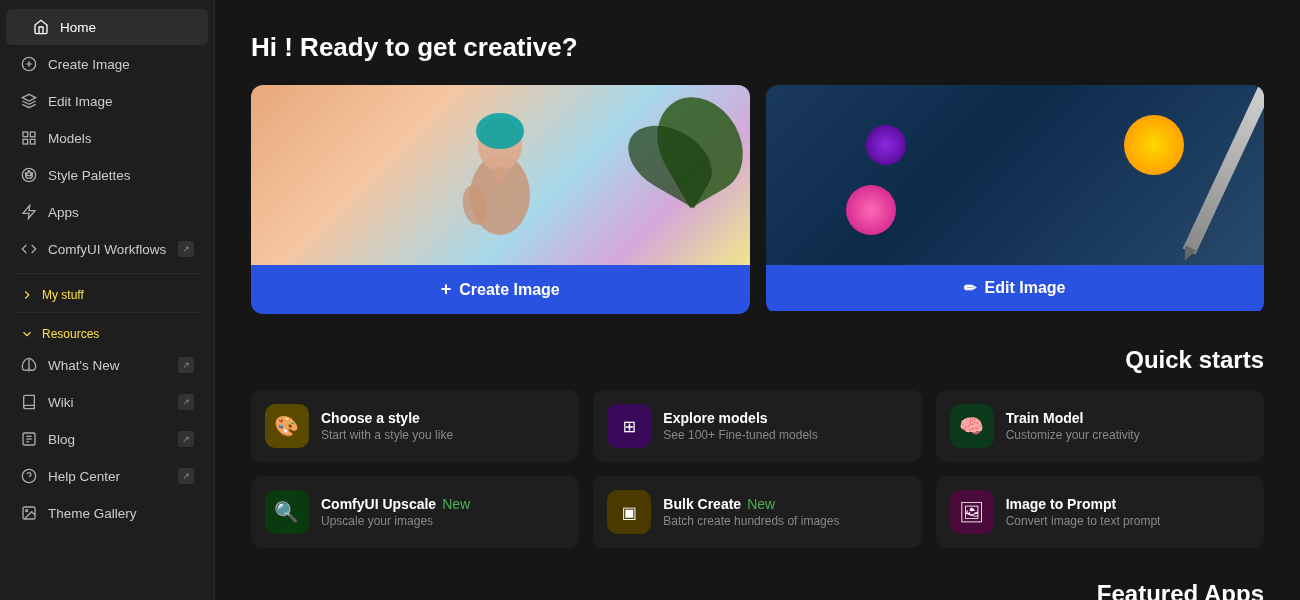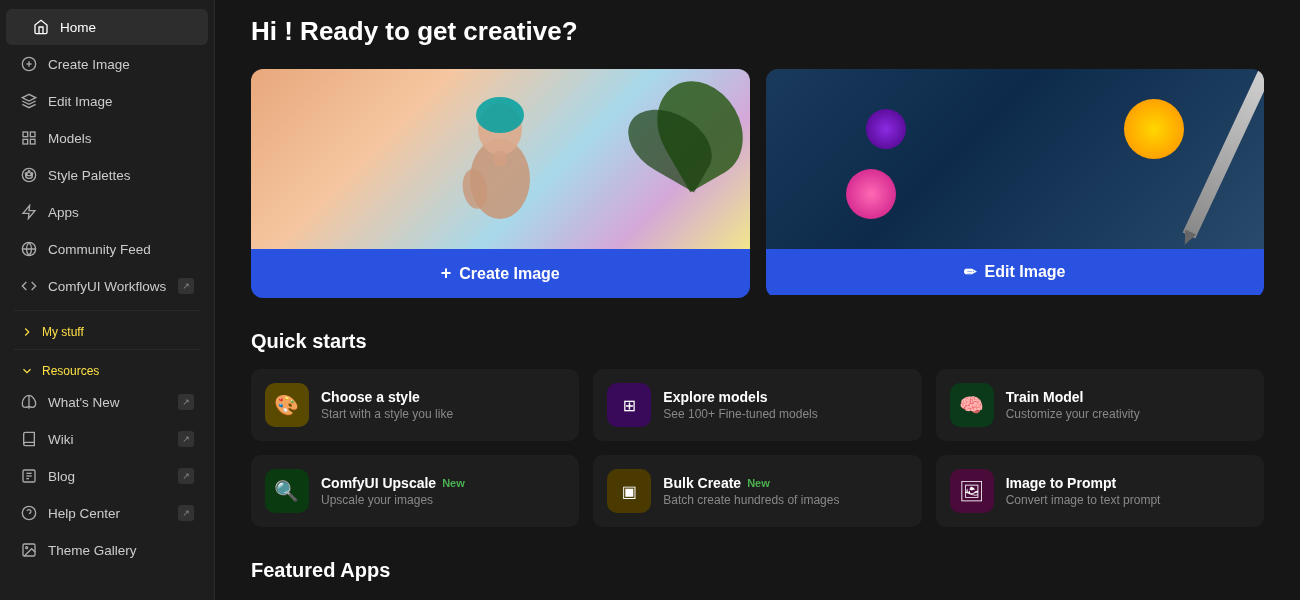--- a/index.html
+++ b/index.html
@@ -84,21 +84,21 @@
       height: 1px;
       background: #2a2a2a;
       margin: 6px 14px;
     }
 
     
     #main {
       flex: 1;
       background: #161616;
       overflow-y: auto;
-      padding: 16px 36px;
+      padding: 32px 36px;
     }
     #main::-webkit-scrollbar { width: 6px; }
     #main::-webkit-scrollbar-thumb { background: #444; border-radius: 3px; }
 
     .page-title {
       font-size: 26px;
       font-weight: 700;
       margin-bottom: 22px;
       color: #fff;
     }
@@ -206,24 +206,25 @@
       font-weight: 600;
       cursor: pointer;
       display: flex;
       align-items: center;
       justify-content: center;
       gap: 8px;
     }
 
     
     .section-title {
-      font-size: 20px;
+      font-size: 24px;
       font-weight: 700;
       margin-bottom: 16px;
       color: #fff;
+      text-align: right;
     }
 
     .quick-starts-grid {
       display: grid;
       grid-template-columns: repeat(3, 1fr);
       gap: 14px;
       margin-bottom: 32px;
     }
 
     .quick-start-card {
@@ -263,23 +264,23 @@
       gap: 6px;
     }
 
     .qs-text-sub {
       font-size: 12px;
       color: #888;
       margin-top: 2px;
     }
 
     .new-badge {
-      font-size: 11px;
+      font-size: 14px;
       color: #4caf50;
-      font-weight: 700;
+      font-weight: 400;
     }
 
     
     .svg-icon {
       width: 16px;
       height: 16px;
     }
   </style>
 </head>
 <body>
@@ -347,29 +348,20 @@
 
     <div class="sidebar-item">
       <span class="sidebar-icon">
         <svg class="svg-icon" viewBox="0 0 24 24" fill="none" stroke="currentColor" stroke-width="2">
           <polygon points="13 2 3 14 12 14 11 22 21 10 12 10 13 2"></polygon>
         </svg>
       </span>
       <span class="sidebar-label">Apps</span>
     </div>
 
-    <div class="sidebar-item">
-      <span class="sidebar-icon">
-        <svg class="svg-icon" viewBox="0 0 24 24" fill="none" stroke="currentColor" stroke-width="2">
-          <circle cx="12" cy="12" r="10"></circle>
-          <path d="M2 12h20M12 2a15 15 0 010 20M12 2a15 15 0 000 20"></path>
-        </svg>
-      </span>
-      <span class="sidebar-label">Community Feed</span>
-    </div>
 
     <div class="sidebar-item">
       <span class="sidebar-icon">
         <svg class="svg-icon" viewBox="0 0 24 24" fill="none" stroke="currentColor" stroke-width="2">
           <polyline points="16 18 22 12 16 6"></polyline>
           <polyline points="8 6 2 12 8 18"></polyline>
         </svg>
       </span>
       <span class="sidebar-label">ComfyUI Workflows</span>
       <span class="ext-icon">↗</span>

